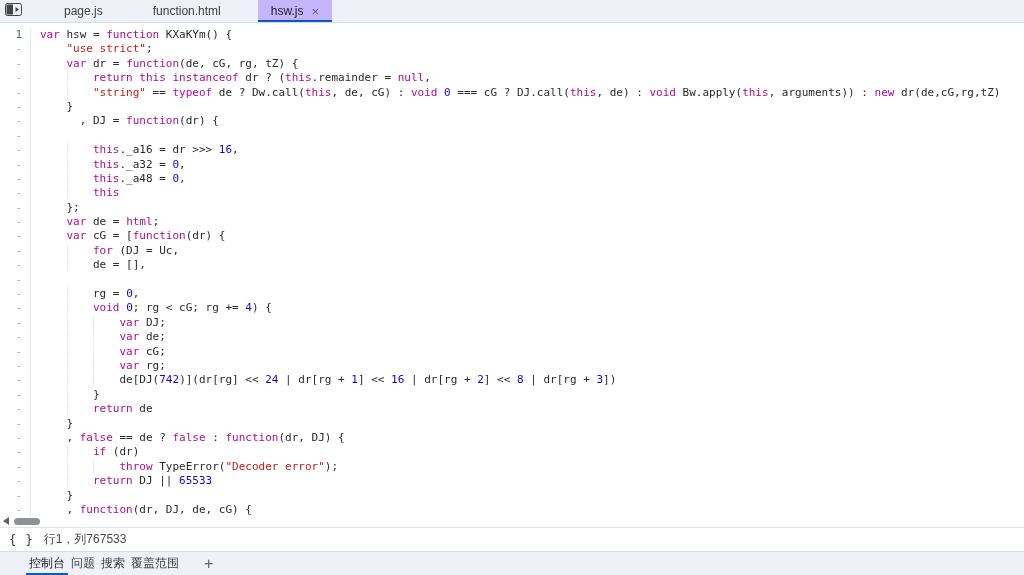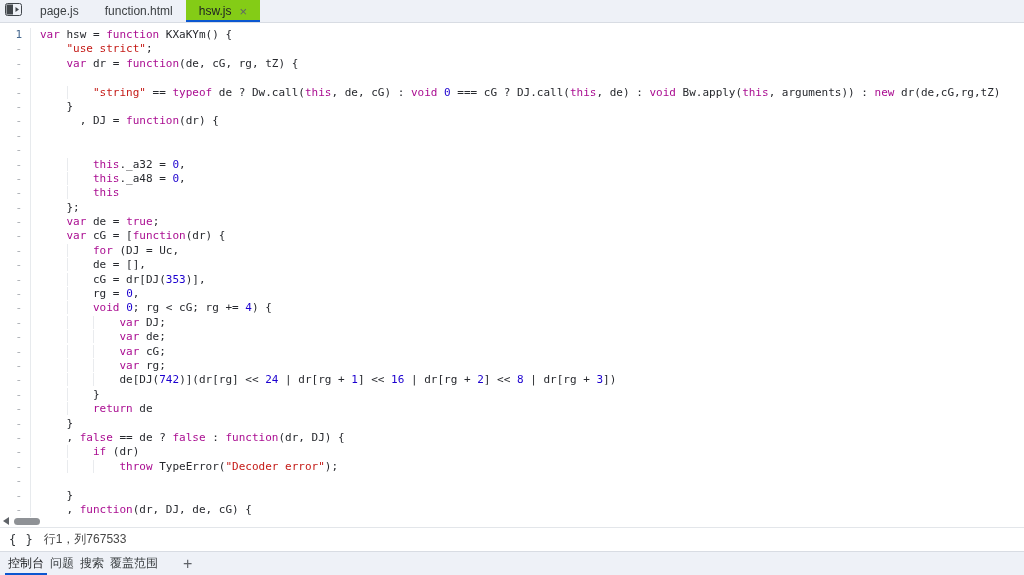--- a/index.html
+++ b/index.html
@@ -7,28 +7,28 @@
   }
   *{box-sizing:border-box;}
   html,body{margin:0;padding:0;}
   body{
     width:1024px;height:575px;overflow:hidden;background:#fff;
     font-family:"Liberation Sans",sans-serif;position:relative;
   }
   
   .tabbar{
     height:23px;background:#eef1f7;border-bottom:1px solid #d8dce3;
-    display:flex;align-items:stretch;
+    display:flex;align-items:stretch;gap:24px;
   }
   .nav-toggle{width:27px;display:flex;align-items:center;justify-content:center;cursor:pointer;}
   .etab{
     display:flex;align-items:center;padding:0 13px;font-size:12px;color:#3c4043;
     cursor:pointer;white-space:nowrap;
   }
-  .etab.active{background:#84cc16;box-shadow:inset 0 -2px 0 var(--accent);color:#202124;justify-content:center;}
+  .etab.active{background:#c4b5fd;box-shadow:inset 0 -2px 0 var(--accent);color:#202124;justify-content:center;}
   .etab .close{margin-left:8px;font-size:13px;color:#5f6368;line-height:1;}
   
   .codewrap{position:relative;height:504px;overflow:hidden;background:#fff;}
   .codelines{padding-top:5px;}
   .line{display:flex;height:14.4px;line-height:14.4px;
     font-family:"DejaVu Sans Mono","Liberation Mono",monospace;font-size:11px;white-space:pre;}
   .gut{
     width:31px;min-width:31px;text-align:right;padding-right:8px;color:#a7abb0;
     border-right:1px solid #e7eaed;margin-right:9px;user-select:none;
   }
@@ -47,21 +47,21 @@
   .hthumb{width:26px;height:7px;background:#8f9296;border-radius:4px;margin-left:5px;}
   
   .statusbar{height:24px;border-top:1px solid #e3e6ea;display:flex;align-items:center;
     font-size:12px;color:#474747;background:#fff;}
   .pp{font-family:"DejaVu Sans Mono","Liberation Mono",monospace;font-size:12px;
     margin:0 10px 0 9px;color:#2f3337;letter-spacing:1px;cursor:pointer;}
   
   .drawer{height:24px;background:#eef1f7;border-top:1px solid #d8dce3;
     display:flex;align-items:stretch;font-size:12px;color:#3c4043;}
   .dtab{display:flex;align-items:center;padding:0 3px;cursor:pointer;white-space:nowrap;}
-  .dtab:first-child{margin-left:5px;}
+  .dtab:first-child{margin-left:26px;}
   .dtab.active{box-shadow:inset 0 -2px 0 var(--accent);color:#202124;}
   .addtab{margin-left:22px;display:flex;align-items:center;font-size:16px;color:#5f6368;cursor:pointer;}
 </style>
 </head>
 <body>
 
 <div class="tabbar">
   <div class="nav-toggle">
     <span>
       <svg width="17" height="13" viewBox="0 0 17 13">
@@ -81,49 +81,49 @@
     <span>hsw.js</span>
     <span class="close">×</span>
   </div>
 </div>
 
 <div class="codewrap">
   <div class="codelines" id="code-lines">
       <div class="line"><span class="gut first">1</span><span class="txt"><span class="tok-k">var </span><span class="tok-p">hsw = </span><span class="tok-k">function</span><span class="tok-p"> KXaKYm() {</span></span></div>
       <div class="line"><span class="gut">-</span><span class="txt"><span class="ind">    </span><span class="tok-s">"use strict"</span><span class="tok-p">;</span></span></div>
       <div class="line"><span class="gut">-</span><span class="txt"><span class="ind">    </span><span class="tok-k">var </span><span class="tok-p">dr = </span><span class="tok-k">function</span><span class="tok-p">(de, cG, rg, tZ) {</span></span></div>
-      <div class="line"><span class="gut">-</span></div>
+      <div class="line"><span class="gut">-</span><span class="txt"><span class="ind">    </span><span class="ind guide">    </span><span class="tok-k">return this instanceof</span><span class="tok-p"> dr ? (</span><span class="tok-k">this</span><span class="tok-p">.remainder = </span><span class="tok-k">null</span><span class="tok-p">,</span></span></div>
       <div class="line"><span class="gut">-</span><span class="txt"><span class="ind">    </span><span class="ind guide">    </span><span class="tok-s">"string"</span><span class="tok-p"> == </span><span class="tok-k">typeof</span><span class="tok-p"> de ? Dw.call(</span><span class="tok-k">this</span><span class="tok-p">, de, cG) : </span><span class="tok-k">void</span><span class="tok-p"> </span><span class="tok-n">0</span><span class="tok-p"> === cG ? DJ.call(</span><span class="tok-k">this</span><span class="tok-p">, de) : </span><span class="tok-k">void</span><span class="tok-p"> Bw.apply(</span><span class="tok-k">this</span><span class="tok-p">, arguments)) : </span><span class="tok-k">new</span><span class="tok-p"> dr(de,cG,rg,tZ)</span></span></div>
       <div class="line"><span class="gut">-</span><span class="txt"><span class="ind">    </span><span class="tok-p">}</span></span></div>
       <div class="line"><span class="gut">-</span><span class="txt"><span class="ind">    </span><span>  </span><span class="tok-p">, DJ = </span><span class="tok-k">function</span><span class="tok-p">(dr) {</span></span></div>
       <div class="line"><span class="gut">-</span></div>
-      <div class="line"><span class="gut">-</span></div>
+      <div class="line"><span class="gut">-</span><span class="txt"><span class="ind">    </span><span class="ind guide">    </span><span class="tok-k">this</span><span class="tok-p">._a16 = dr &gt;&gt;&gt; </span><span class="tok-n">16</span><span class="tok-p">,</span></span></div>
       <div class="line"><span class="gut">-</span><span class="txt"><span class="ind">    </span><span class="ind guide">    </span><span class="tok-k">this</span><span class="tok-p">._a32 = </span><span class="tok-n">0</span><span class="tok-p">,</span></span></div>
       <div class="line"><span class="gut">-</span><span class="txt"><span class="ind">    </span><span class="ind guide">    </span><span class="tok-k">this</span><span class="tok-p">._a48 = </span><span class="tok-n">0</span><span class="tok-p">,</span></span></div>
       <div class="line"><span class="gut">-</span><span class="txt"><span class="ind">    </span><span class="ind guide">    </span><span class="tok-k">this</span></span></div>
       <div class="line"><span class="gut">-</span><span class="txt"><span class="ind">    </span><span class="tok-p">};</span></span></div>
-      <div class="line"><span class="gut">-</span><span class="txt"><span class="ind">    </span><span class="tok-k">var</span><span class="tok-p"> de = </span><span class="tok-k">true</span><span class="tok-p">;</span></span></div>
+      <div class="line"><span class="gut">-</span><span class="txt"><span class="ind">    </span><span class="tok-k">var</span><span class="tok-p"> de = </span><span class="tok-k">html</span><span class="tok-p">;</span></span></div>
       <div class="line"><span class="gut">-</span><span class="txt"><span class="ind">    </span><span class="tok-k">var</span><span class="tok-p"> cG = [</span><span class="tok-k">function</span><span class="tok-p">(dr) {</span></span></div>
       <div class="line"><span class="gut">-</span><span class="txt"><span class="ind">    </span><span class="ind guide">    </span><span class="tok-k">for</span><span class="tok-p"> (DJ = Uc,</span></span></div>
       <div class="line"><span class="gut">-</span><span class="txt"><span class="ind">    </span><span class="ind guide">    </span><span class="tok-p">de = [],</span></span></div>
-      <div class="line"><span class="gut">-</span><span class="txt"><span class="ind">    </span><span class="ind guide">    </span><span class="tok-p">cG = dr[DJ(</span><span class="tok-n">353</span><span class="tok-p">)],</span></span></div>
+      <div class="line"><span class="gut">-</span></div>
       <div class="line"><span class="gut">-</span><span class="txt"><span class="ind">    </span><span class="ind guide">    </span><span class="tok-p">rg = </span><span class="tok-n">0</span><span class="tok-p">,</span></span></div>
       <div class="line"><span class="gut">-</span><span class="txt"><span class="ind">    </span><span class="ind guide">    </span><span class="tok-k">void</span><span class="tok-p"> </span><span class="tok-n">0</span><span class="tok-p">; rg &lt; cG; rg += </span><span class="tok-n">4</span><span class="tok-p">) {</span></span></div>
       <div class="line"><span class="gut">-</span><span class="txt"><span class="ind">    </span><span class="ind guide">    </span><span class="ind guide">    </span><span class="tok-k">var</span><span class="tok-p"> DJ;</span></span></div>
       <div class="line"><span class="gut">-</span><span class="txt"><span class="ind">    </span><span class="ind guide">    </span><span class="ind guide">    </span><span class="tok-k">var</span><span class="tok-p"> de;</span></span></div>
       <div class="line"><span class="gut">-</span><span class="txt"><span class="ind">    </span><span class="ind guide">    </span><span class="ind guide">    </span><span class="tok-k">var</span><span class="tok-p"> cG;</span></span></div>
       <div class="line"><span class="gut">-</span><span class="txt"><span class="ind">    </span><span class="ind guide">    </span><span class="ind guide">    </span><span class="tok-k">var</span><span class="tok-p"> rg;</span></span></div>
       <div class="line"><span class="gut">-</span><span class="txt"><span class="ind">    </span><span class="ind guide">    </span><span class="ind guide">    </span><span class="tok-p">de[DJ(</span><span class="tok-n">742</span><span class="tok-p">)](dr[rg] &lt;&lt; </span><span class="tok-n">24</span><span class="tok-p"> | dr[rg + </span><span class="tok-n">1</span><span class="tok-p">] &lt;&lt; </span><span class="tok-n">16</span><span class="tok-p"> | dr[rg + </span><span class="tok-n">2</span><span class="tok-p">] &lt;&lt; </span><span class="tok-n">8</span><span class="tok-p"> | dr[rg + </span><span class="tok-n">3</span><span class="tok-p">])</span></span></div>
       <div class="line"><span class="gut">-</span><span class="txt"><span class="ind">    </span><span class="ind guide">    </span><span class="tok-p">}</span></span></div>
       <div class="line"><span class="gut">-</span><span class="txt"><span class="ind">    </span><span class="ind guide">    </span><span class="tok-k">return</span><span class="tok-p"> de</span></span></div>
       <div class="line"><span class="gut">-</span><span class="txt"><span class="ind">    </span><span class="tok-p">}</span></span></div>
       <div class="line"><span class="gut">-</span><span class="txt"><span class="ind">    </span><span class="tok-p">, </span><span class="tok-k">false</span><span class="tok-p"> == de ? </span><span class="tok-k">false</span><span class="tok-p"> : </span><span class="tok-k">function</span><span class="tok-p">(dr, DJ) {</span></span></div>
       <div class="line"><span class="gut">-</span><span class="txt"><span class="ind">    </span><span class="ind guide">    </span><span class="tok-k">if</span><span class="tok-p"> (dr)</span></span></div>
       <div class="line"><span class="gut">-</span><span class="txt"><span class="ind">    </span><span class="ind guide">    </span><span class="ind guide">    </span><span class="tok-k">throw</span><span class="tok-p"> TypeError(</span><span class="tok-s">"Decoder error"</span><span class="tok-p">);</span></span></div>
-      <div class="line"><span class="gut">-</span></div>
+      <div class="line"><span class="gut">-</span><span class="txt"><span class="ind">    </span><span class="ind guide">    </span><span class="tok-k">return</span><span class="tok-p"> DJ || </span><span class="tok-n">65533</span></span></div>
       <div class="line"><span class="gut">-</span><span class="txt"><span class="ind">    </span><span class="tok-p">}</span></span></div>
       <div class="line"><span class="gut">-</span><span class="txt"><span class="ind">    </span><span class="tok-p">, </span><span class="tok-k">function</span><span class="tok-p">(dr, DJ, de, cG) {</span></span></div>
     </div>
   <div class="hscroll">
     <div class="harrow"></div>
     <div class="hthumb"></div>
   </div>
 </div>
 
 <div class="statusbar">

